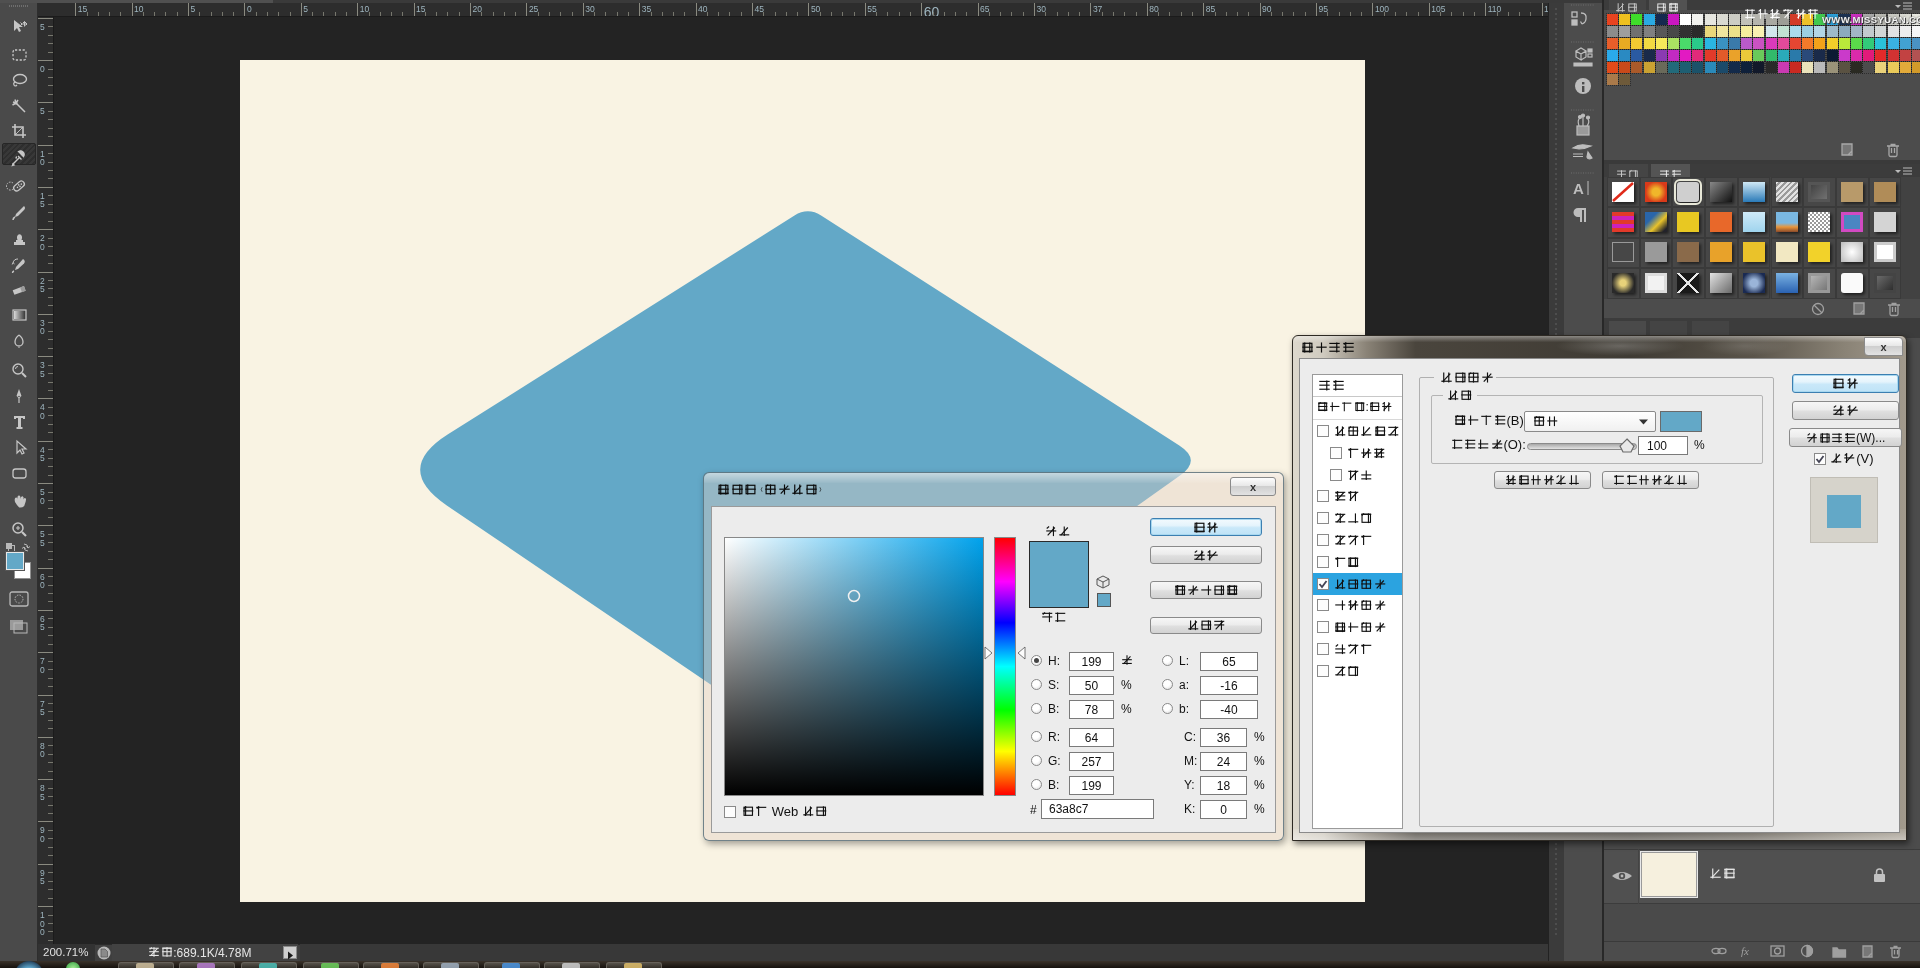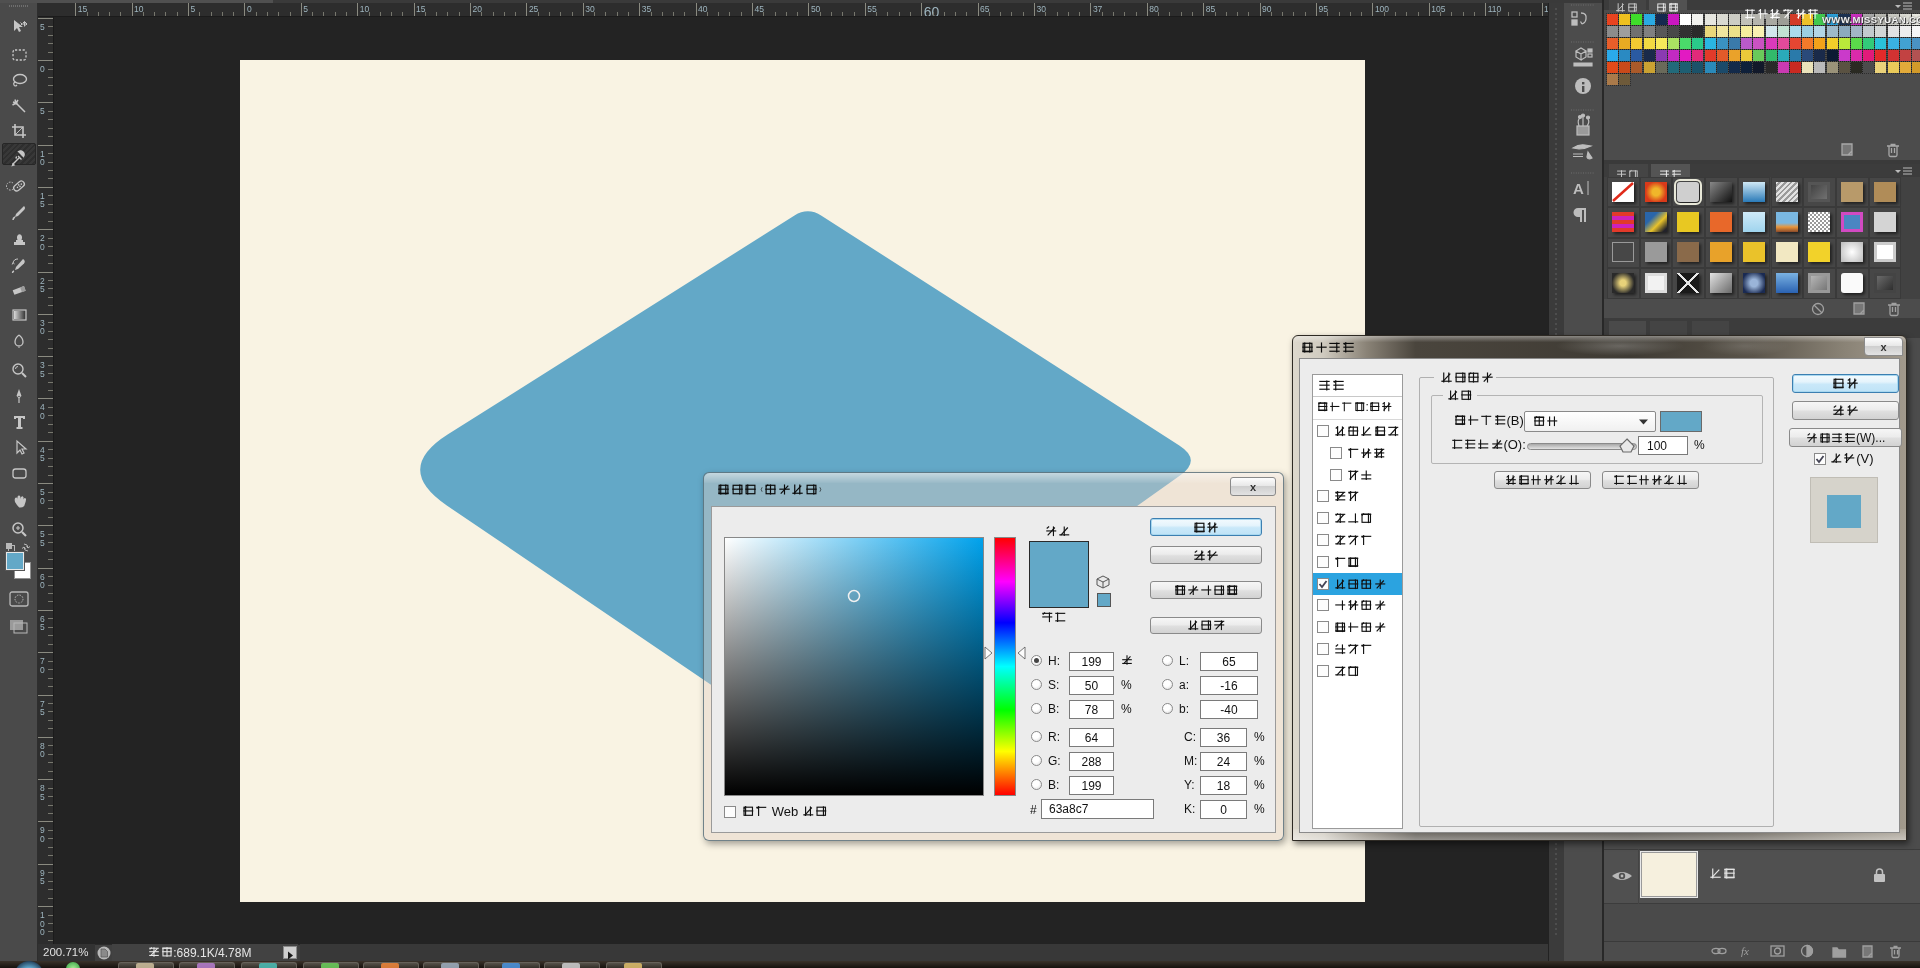--- a/index.html
+++ b/index.html
@@ -1628,21 +1628,21 @@
 <div style="position:absolute;left:1121px;top:678px;font-size:12px;line-height:14px;color:#111;white-space:nowrap;">%</div>
 <div class="radio" style="left:1031px;top:703px"></div>
 <div style="position:absolute;left:1048px;top:702px;font-size:12px;line-height:14px;color:#111;white-space:nowrap;">B:</div>
 <div class="fld" style="left:1069px;top:700px;width:45px;height:19px">78</div>
 <div style="position:absolute;left:1121px;top:702px;font-size:12px;line-height:14px;color:#111;white-space:nowrap;">%</div>
 <div class="radio" style="left:1031px;top:731px"></div>
 <div style="position:absolute;left:1048px;top:730px;font-size:12px;line-height:14px;color:#111;white-space:nowrap;">R:</div>
 <div class="fld" style="left:1069px;top:728px;width:45px;height:19px">64</div>
 <div class="radio" style="left:1031px;top:755px"></div>
 <div style="position:absolute;left:1048px;top:754px;font-size:12px;line-height:14px;color:#111;white-space:nowrap;">G:</div>
-<div class="fld" style="left:1069px;top:752px;width:45px;height:19px">288</div>
+<div class="fld" style="left:1069px;top:752px;width:45px;height:19px">257</div>
 <div class="radio" style="left:1031px;top:779px"></div>
 <div style="position:absolute;left:1048px;top:778px;font-size:12px;line-height:14px;color:#111;white-space:nowrap;">B:</div>
 <div class="fld" style="left:1069px;top:776px;width:45px;height:19px">199</div>
 <div class="radio" style="left:1162px;top:655px"></div>
 <div style="position:absolute;left:1179px;top:654px;font-size:12px;line-height:14px;color:#111;white-space:nowrap;">L:</div>
 <div class="fld" style="left:1200px;top:652px;width:58px;height:19px">65</div>
 <div class="radio" style="left:1162px;top:679px"></div>
 <div style="position:absolute;left:1179px;top:678px;font-size:12px;line-height:14px;color:#111;white-space:nowrap;">a:</div>
 <div class="fld" style="left:1200px;top:676px;width:58px;height:19px">-16</div>
 <div class="radio" style="left:1162px;top:703px"></div>

